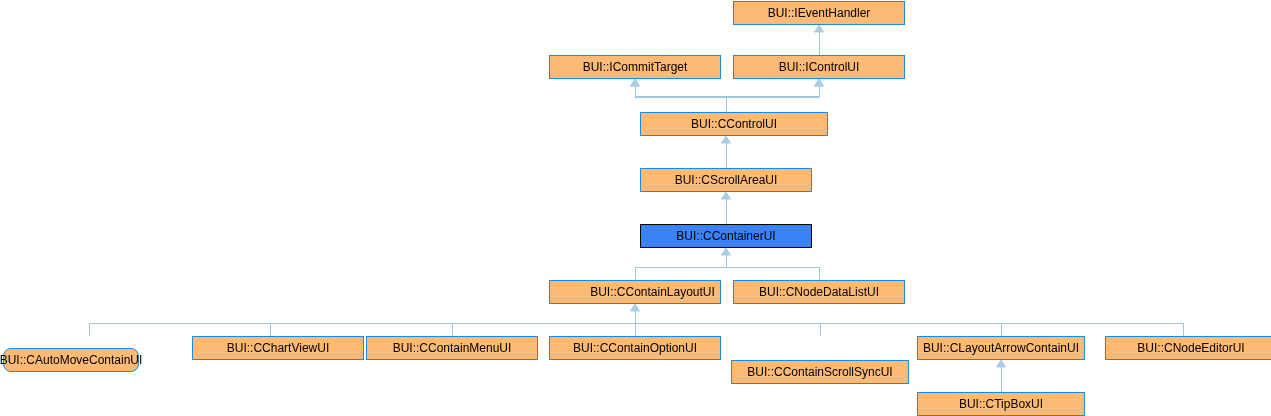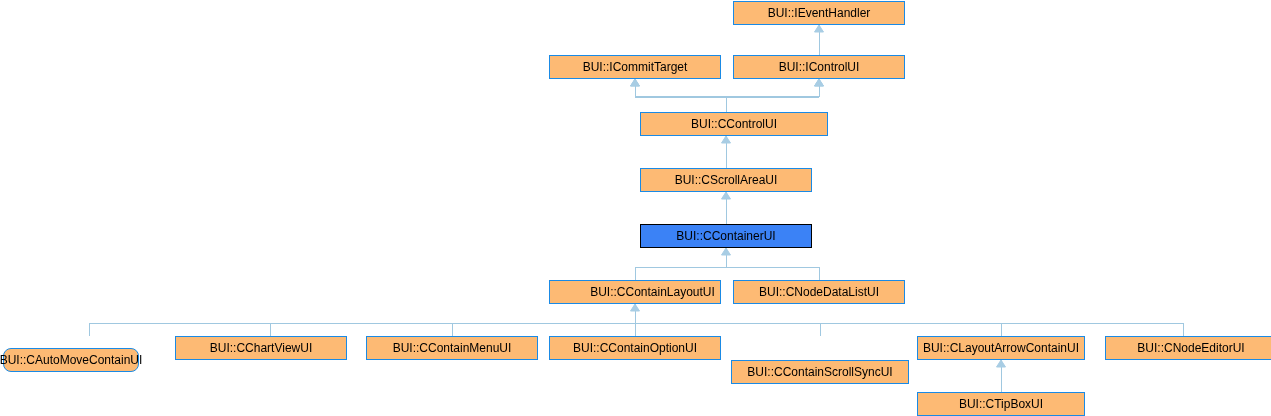--- a/index.html
+++ b/index.html
@@ -120,21 +120,21 @@
       </div>
       <div class="uml-node" style="left: 549px; top: 280px; width: 172px; height: 24px; padding-left: 35px;">
         <span class="node-label">BUI::CContainLayoutUI</span>
       </div>
       <div class="uml-node" style="left: 733px; top: 280px; width: 172px; height: 24px;">
         <span class="node-label">BUI::CNodeDataListUI</span>
       </div>
       <div class="uml-node" style="left: 3px; top: 348px; width: 136px; height: 24px; border-radius: 8px;">
         <span class="node-label">BUI::CAutoMoveContainUI</span>
       </div>
-      <div class="uml-node" style="left: 175px; top: 336px; width: 172px; height: 24px;">
+      <div class="uml-node" style="left: 192px; top: 336px; width: 172px; height: 24px;">
         <span class="node-label">BUI::CChartViewUI</span>
       </div>
       <div class="uml-node" style="left: 366px; top: 336px; width: 172px; height: 24px;">
         <span class="node-label">BUI::CContainMenuUI</span>
       </div>
       <div class="uml-node" style="left: 549px; top: 336px; width: 172px; height: 24px;">
         <span class="node-label">BUI::CContainOptionUI</span>
       </div>
       <div class="uml-node" style="left: 731px; top: 336px; width: 178px; height: 24px; margin-top: 24px;">
         <span class="node-label">BUI::CContainScrollSyncUI</span>

